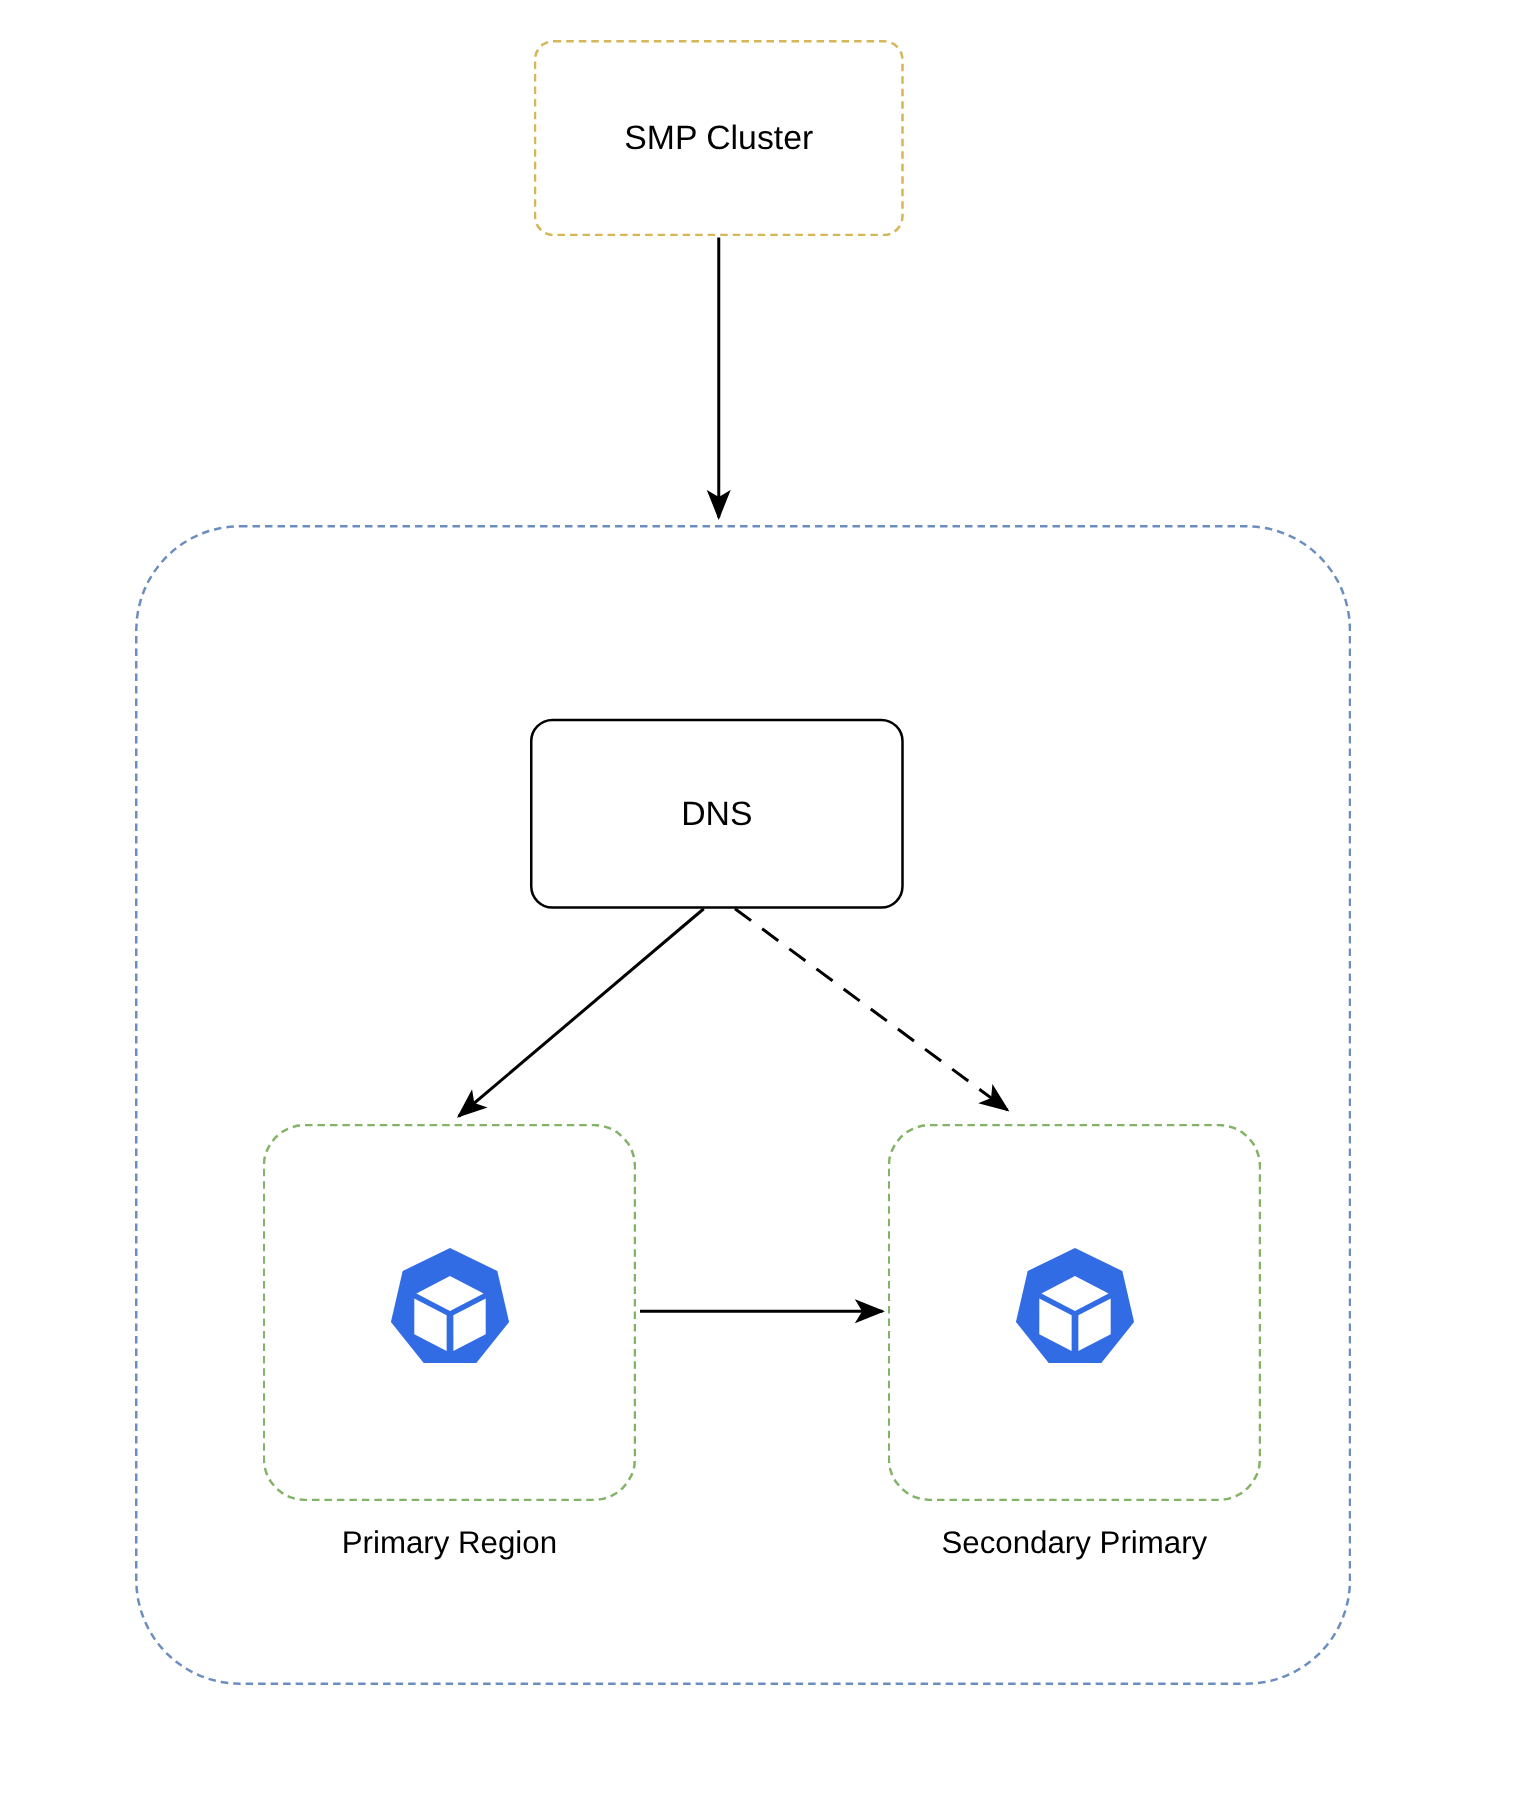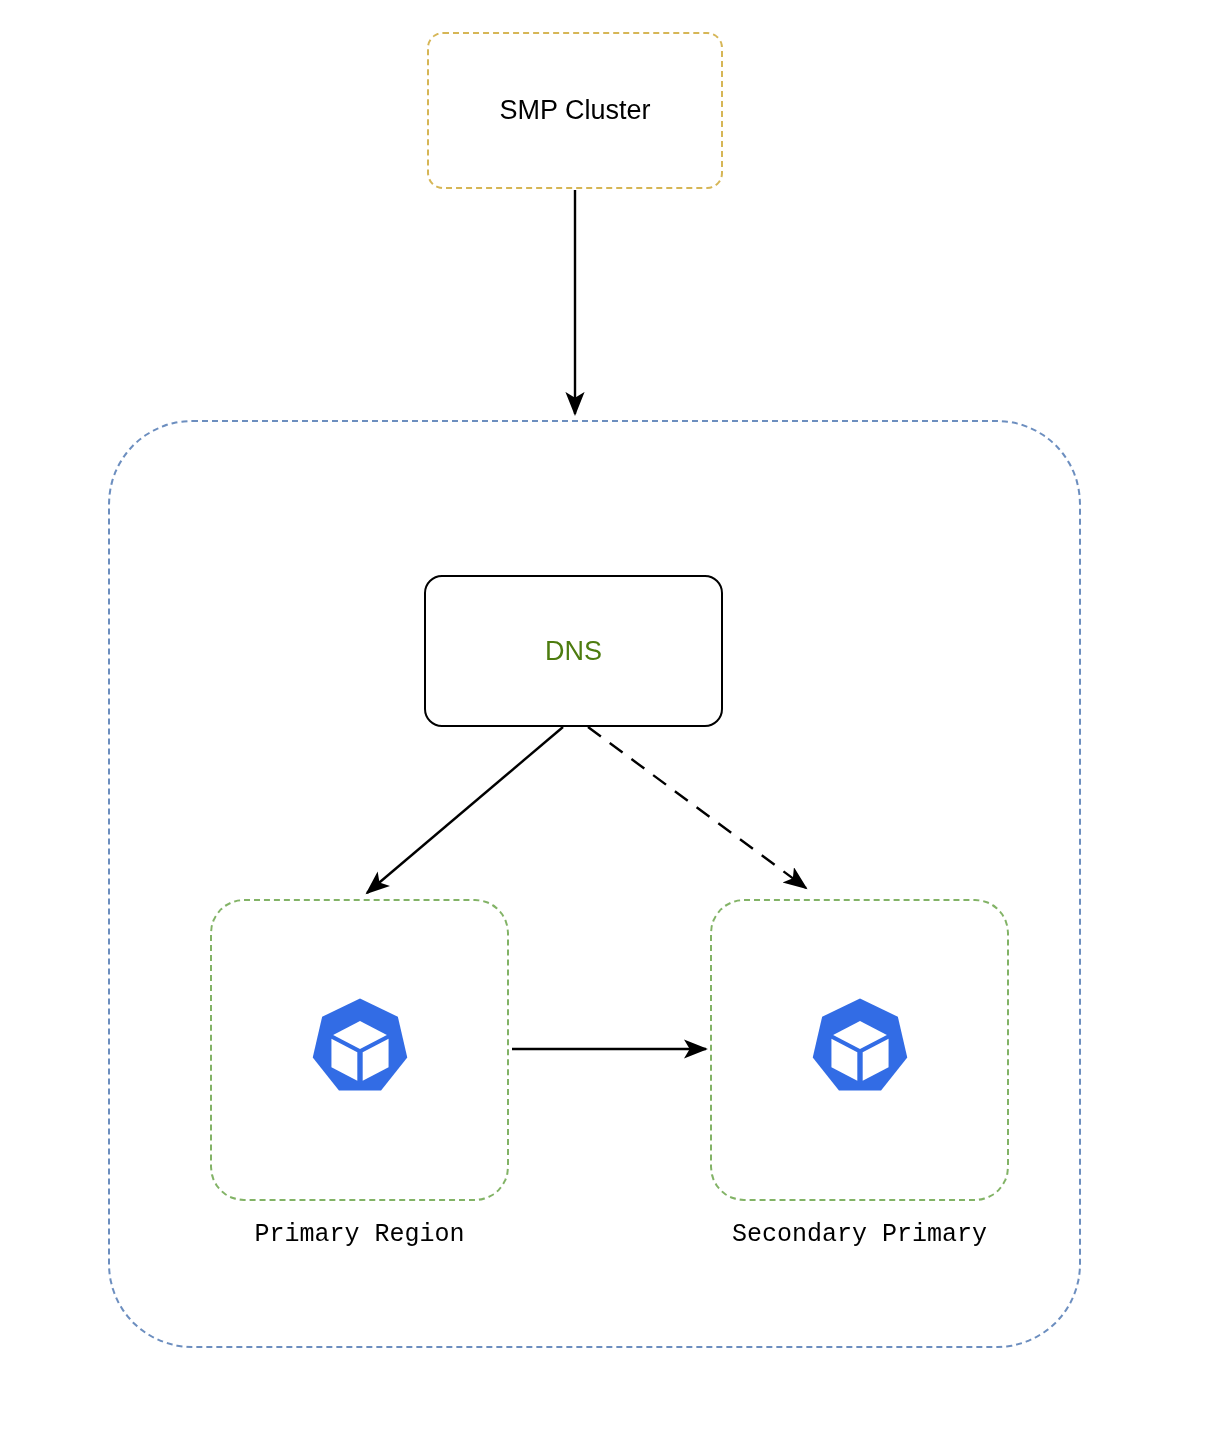--- a/index.html
+++ b/index.html
@@ -68,21 +68,21 @@
     height: 152px;
     border: 2px solid #000000;
     border-radius: 18px;
     background: #ffffff;
     display: flex;
     align-items: center;
     justify-content: center;
   }
   #dns-box .node-label {
     font-size: 27px;
-    color: #4d7c0f;
+    color: #000000;
     line-height: 1;
   }
   
   .region-box {
     width: 299px;
     height: 302px;
     border: 2px dashed #82B366;
     border-radius: 34px;
     background: transparent;
     display: flex;
@@ -92,21 +92,20 @@
   #primary-region-box { left: 210px; top: 899px; }
   #secondary-region-box { left: 710px; top: 899px; }
 
   .region-caption {
     position: absolute;
     width: 299px;
     text-align: center;
     font-size: 25px;
     color: #000000;
     line-height: 1;
-    font-family: Liberation Mono, monospace;
   }
   #primary-region-caption { left: 210px; top: 1222px; }
   #secondary-region-caption { left: 710px; top: 1222px; }
 
   .k8s-logo { width: 112px; height: 112px; display: block; }
 </style>
 </head>
 <body>
 
 <div id="canvas">

